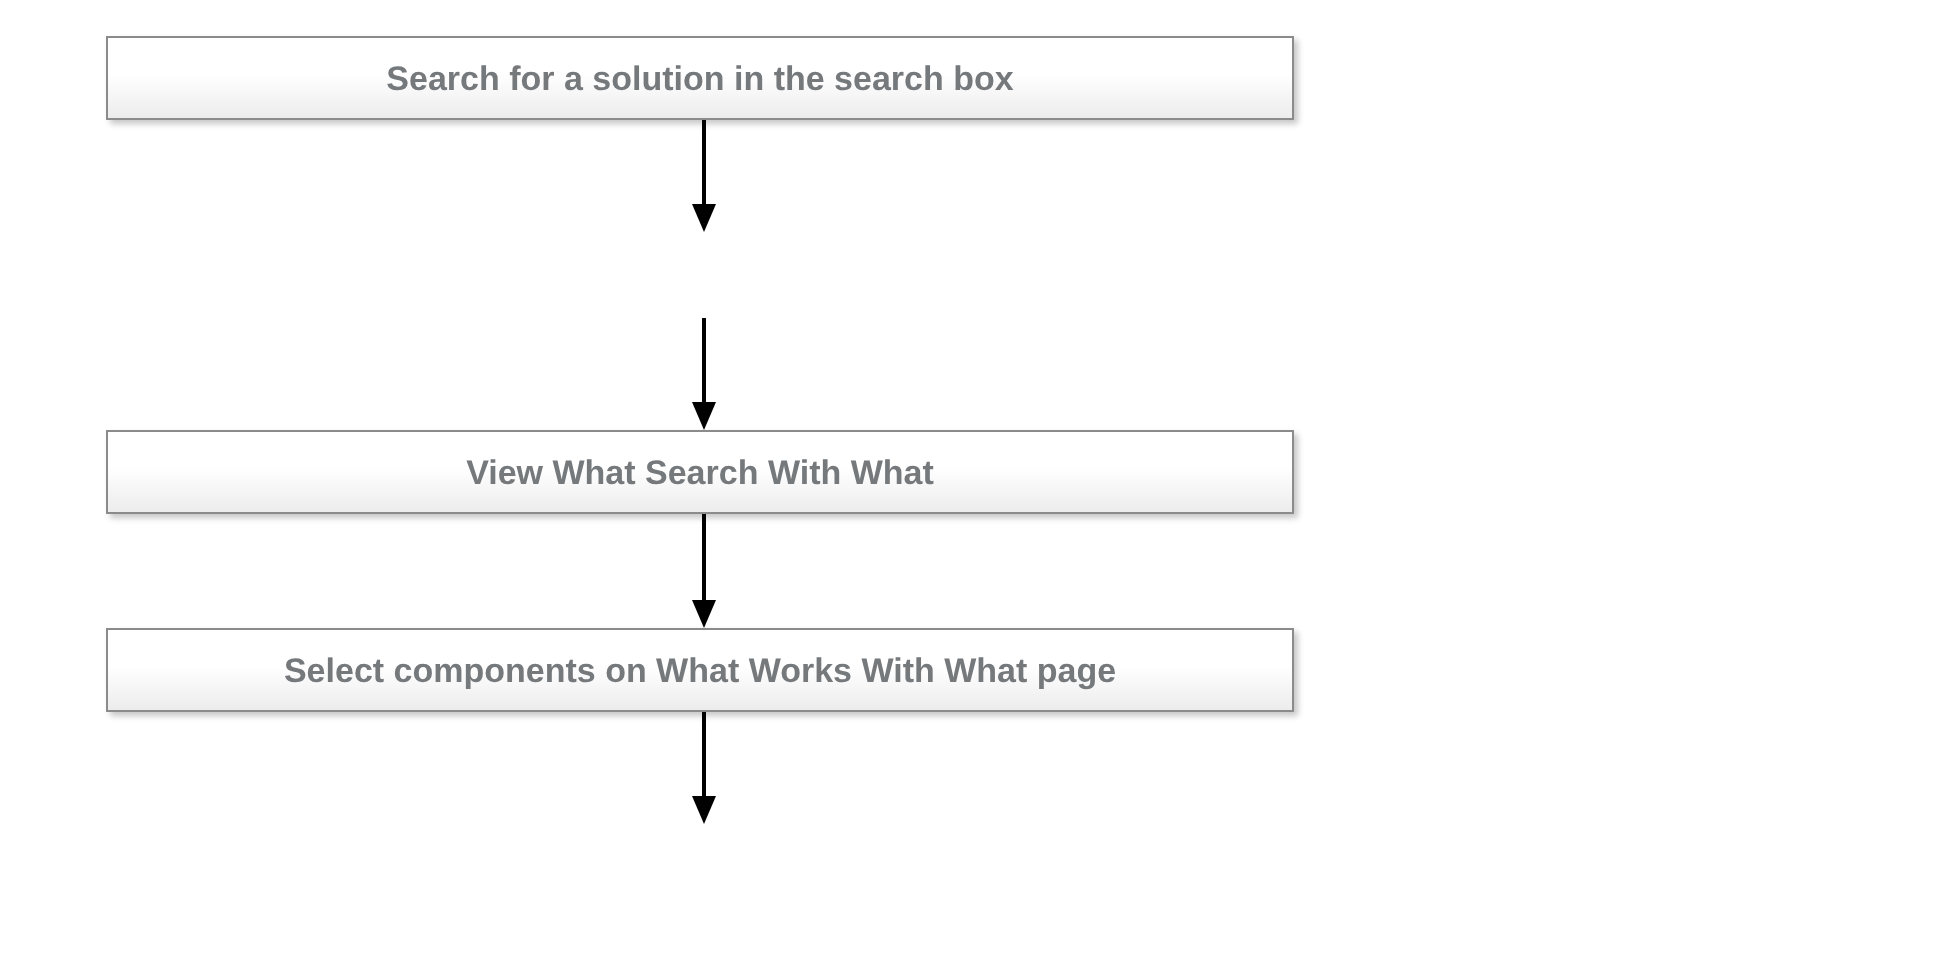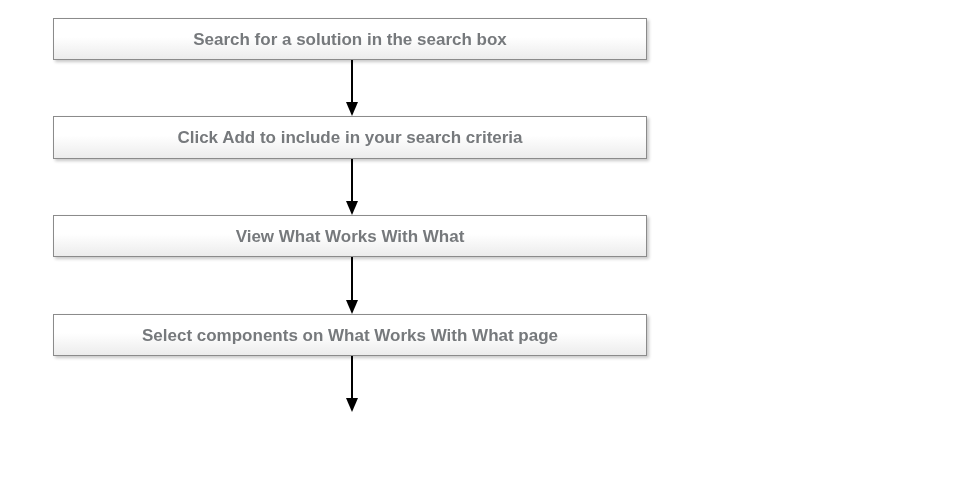--- a/index.html
+++ b/index.html
@@ -67,31 +67,28 @@
 
   <div class="node" style="top: 2px; height: 42px;">
     <span class="node-label">Search for a solution in the search box</span>
   </div>
 
   <div class="arrow" style="top: 44px; height: 56px;">
     <div class="arrow-shaft"></div>
     <div class="arrow-head"></div>
   </div>
 
-  <div class="node" style="top: 100px; height: 43px;">
-    <span class="node-label">Click Add to include in your search criteria</span>
-  </div>
 
   <div class="arrow" style="top: 143px; height: 56px;">
     <div class="arrow-shaft"></div>
     <div class="arrow-head"></div>
   </div>
 
   <div class="node" style="top: 199px; height: 42px;">
-    <span class="node-label">View What Works With What</span>
+    <span class="node-label">View What Search With What</span>
   </div>
 
   <div class="arrow" style="top: 241px; height: 57px;">
     <div class="arrow-shaft"></div>
     <div class="arrow-head"></div>
   </div>
 
   <div class="node" style="top: 298px; height: 42px;">
     <span class="node-label">Select components on What Works With What page</span>
   </div>

